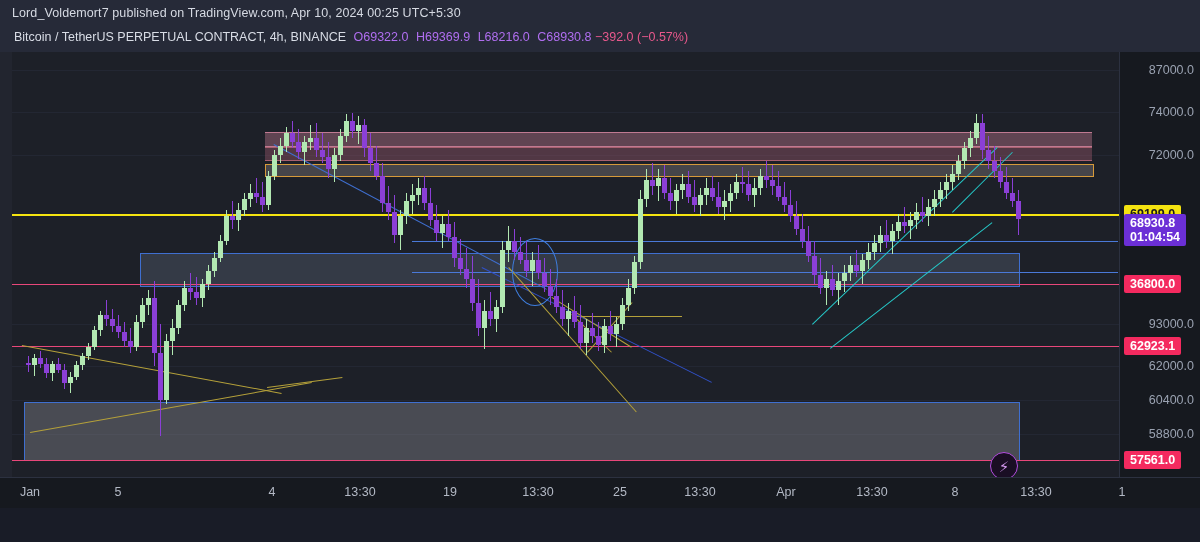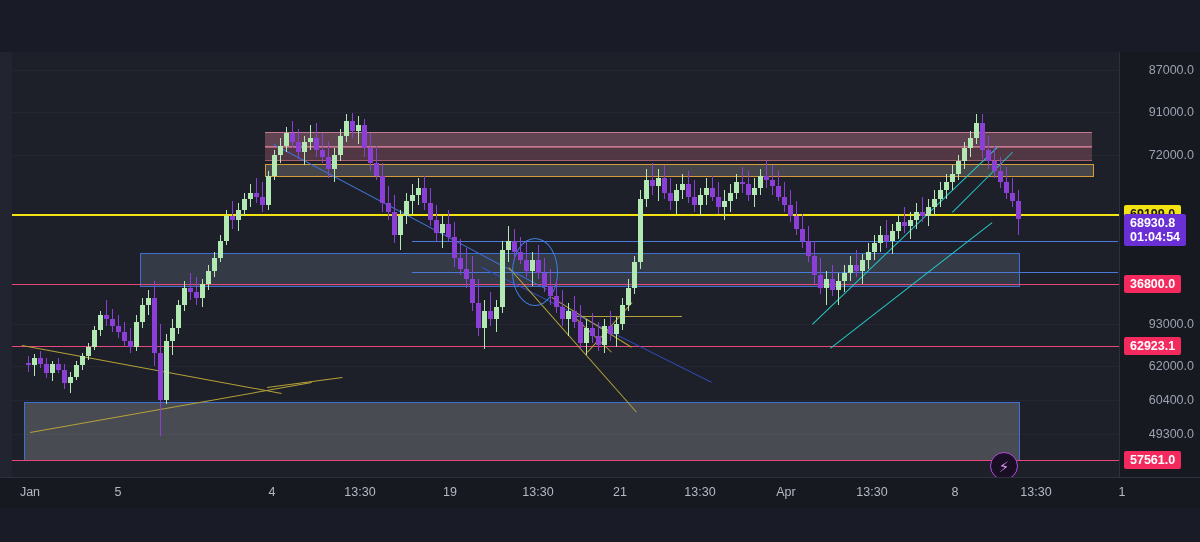--- a/index.html
+++ b/index.html
@@ -66,21 +66,34 @@
   .bolt{position:absolute;width:26px;height:26px;border-radius:50%;
      border:1.6px solid #b44de0;background:#1a0e24;
      display:flex;align-items:center;justify-content:center;
      color:#d79bf2;font-size:15px;line-height:1;}
 </style>
 </head>
 <body>
 
 <div class="app">
 
-
+  <div class="publishbar">
+    <span class="txt">Lord_Voldemort7 published on TradingView.com, Apr 10, 2024 00:25 UTC+5:30</span>
+  </div>
+
+  <div class="legendbar">
+    <div class="legend">
+      <span class="sym">Bitcoin / TetherUS PERPETUAL CONTRACT, 4h, BINANCE</span>
+      <span class="ohlc">O69322.0</span>
+      <span class="ohlc">H69369.9</span>
+      <span class="ohlc">L68216.0</span>
+      <span class="ohlc">C68930.8</span>
+      <span class="chg">−392.0 (−0.57%)</span>
+    </div>
+  </div>
 
   <div class="chart">
     <div class="gutter"></div>
     <div class="plot" id="plot">
         <div class="gridline" style="top: 18px;"></div>
         <div class="gridline" style="top: 60.3px;"></div>
         <div class="gridline" style="top: 102.5px;"></div>
         <div class="gridline" style="top: 271.7px;"></div>
         <div class="gridline" style="top: 314px;"></div>
         <div class="gridline" style="top: 347.8px;"></div>
@@ -772,42 +785,42 @@
         </div>
         <div class="cand" style="left: 1004px; top: 0px;">
           <div class="wick" style="left: 2px; top: 138.495px; height: 44.403px; background: rgb(139, 63, 214);"></div>
           <div class="body" style="left: 0px; top: 149.067px; width: 5px; height: 18.3955px; background: rgb(139, 63, 214);"></div>
         </div>
         <div class="bolt" style="left: 978px; top: 400px;">⚡</div>
       </div>
     <div class="scalesep"></div>
     <div class="scale" id="scale">
         <div class="plabel" style="top: 18px;">87000.0</div>
-        <div class="plabel" style="top: 60.3px;">91000.0</div>
+        <div class="plabel" style="top: 60.3px;">74000.0</div>
         <div class="plabel" style="top: 102.5px;">72000.0</div>
         <div class="plabel" style="top: 271.7px;">93000.0</div>
         <div class="plabel" style="top: 314px;">62000.0</div>
         <div class="plabel" style="top: 347.8px;">60400.0</div>
-        <div class="plabel" style="top: 381.7px;">49300.0</div>
+        <div class="plabel" style="top: 381.7px;">58800.0</div>
         <div class="ptag yellow" style="top: 161.775px;">69199.0</div>
         <div class="ptag purple" style="top: 178.446px;">68930.8<br>01:04:54</div>
         <div class="ptag pink" style="top: 231.53px;">36800.0</div>
         <div class="ptag pink" style="top: 294.474px;">62923.1</div>
         <div class="ptag pink" style="top: 407.852px;">57561.0</div>
       </div>
   </div>
 
   <div class="timeaxis" id="timeaxis">
       <div class="tlabel" style="left: 30px;">Jan</div>
       <div class="tlabel" style="left: 118px;">5</div>
       <div class="tlabel" style="left: 272px;">4</div>
       <div class="tlabel" style="left: 360px;">13:30</div>
       <div class="tlabel" style="left: 450px;">19</div>
       <div class="tlabel" style="left: 538px;">13:30</div>
-      <div class="tlabel" style="left: 620px;">21</div>
+      <div class="tlabel" style="left: 620px;">25</div>
       <div class="tlabel" style="left: 700px;">13:30</div>
       <div class="tlabel" style="left: 786px;">Apr</div>
       <div class="tlabel" style="left: 872px;">13:30</div>
       <div class="tlabel" style="left: 955px;">8</div>
       <div class="tlabel" style="left: 1036px;">13:30</div>
       <div class="tlabel" style="left: 1122px;">1</div>
     </div>
 
 
 </div>

